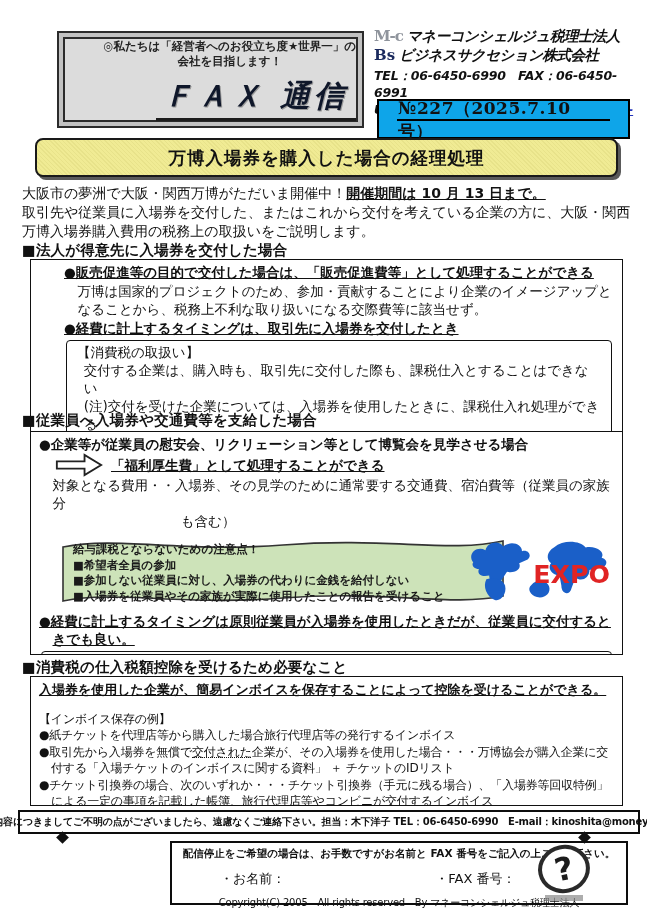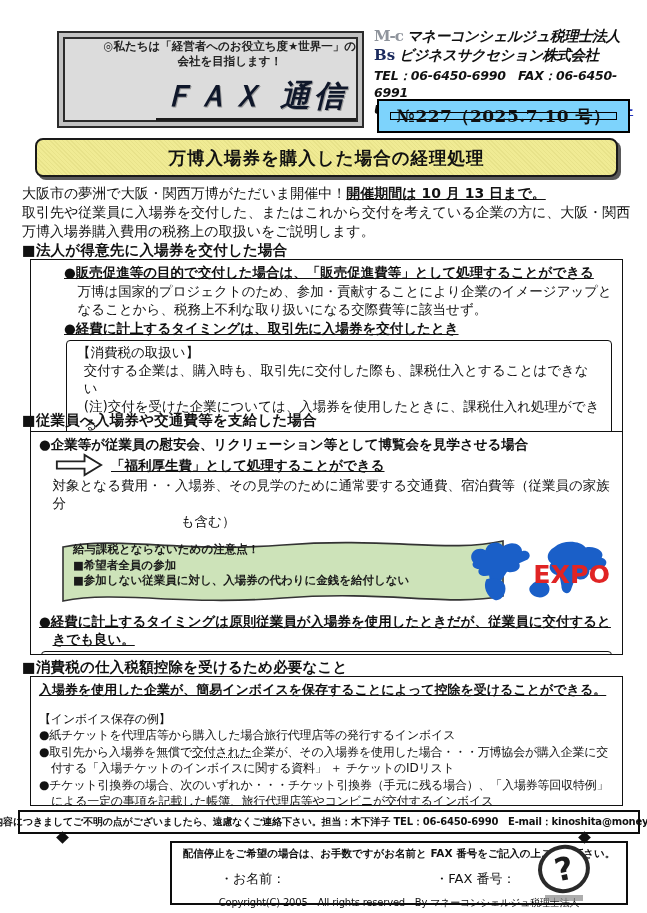--- a/index.html
+++ b/index.html
@@ -28,21 +28,21 @@
   .co-line { display:flex; align-items:flex-end; gap:4px; line-height:19px; }
   .logo-mc { font-family:"DejaVu Serif", serif; font-weight:bold; font-size:15px; color:#8f949c; letter-spacing:-1px; }
   .logo-bs { font-family:"DejaVu Serif", serif; font-weight:bold; font-size:15px; color:#1b2a5e; }
   .co-name { font-family:Liberation Serif, serif; font-weight:bold; font-style:italic; font-size:14.5px; color:#101010; letter-spacing:-0.5px; }
   .telfax { font-size:12.5px; font-weight:bold; font-style:italic; margin-top:3px; letter-spacing:-0.2px; }
   .urlline { font-size:12px; font-weight:bold; font-style:italic; margin-top:3px; display:flex; gap:10px; align-items:baseline; }
   .urlline .lbl { color:#111; }
   .url { color:#2233bb; text-decoration:underline; }
   .issue-outer {
     position:absolute; left:377px; top:99px; width:253px; height:34px;
-    border:2px solid #000; padding:11px; background:#7dd3fc;
+    border:2px solid #000; padding:18px; background:#0ea5e9;
   }
   .issue-inner {
     width:100%; height:100%; border:1.5px solid #000;
     display:flex; align-items:center; justify-content:center;
     font-family:"DejaVu Serif", serif; font-weight:bold; font-size:17px; letter-spacing:0.5px;
   }
   
   .banner {
     position:absolute; left:35px; top:138px; width:583px; height:39px;
     background:#f0eb94;
@@ -165,20 +165,21 @@
 
     <div class="s2-mid">
       <div class="caution">
         <svg width="452" height="78" viewBox="0 0 452 78">
           <path d="M6 15 C 62 4, 122 21, 226 13 C 330 5, 392 21, 446 9 L 446 64 C 392 75, 330 58, 226 66 C 122 74, 62 58, 6 69 Z" fill="#cde3b9" stroke="#333" stroke-width="1.6"></path>
         </svg>
         <div class="caution-text">
           <div>給与課税とならないための注意点！</div>
           <div>■希望者全員の参加</div>
           <div>■参加しない従業員に対し、入場券の代わりに金銭を給付しない</div>
+          <div>■入場券を従業員やその家族が実際に使用したことの報告を受けること</div>
         </div>
       </div>
       <div class="expo">
         <svg width="150" height="72" viewBox="0 0 160 76">
           <g fill="#1a5fc8">
             <path d="M12 32 c-7 -9 4 -18 13 -13 c2 -9 15 -11 19 -4 c9 -7 20 -2 20 5 c7 -2 11 5 6 9 l-9 4 c3 7 -6 11 -13 9 l-6 9 c-7 6 -13 2 -13 -5 c-9 2 -13 -2 -11 -7 c-6 0 -8 -5 -6 -7 z"></path>
             <path d="M26 50 c9 -3 18 0 20 7 c2 9 -5 17 -11 15 c-9 -3 -13 -15 -9 -22 z"></path>
             <path d="M98 16 c11 -9 28 -7 34 0 c11 -2 21 5 17 11 c8 2 6 11 -3 11 l-10 2 c0 9 -9 13 -15 8 l-4 11 c-2 9 -11 7 -11 -2 l-2 -11 c-9 0 -13 -9 -9 -13 c-6 -5 -4 -13 3 -17 z"></path>
             <path d="M74 56 c6 -7 17 -5 19 2 c2 7 -5 13 -13 11 c-7 -2 -11 -9 -6 -13 z"></path>
           </g>

